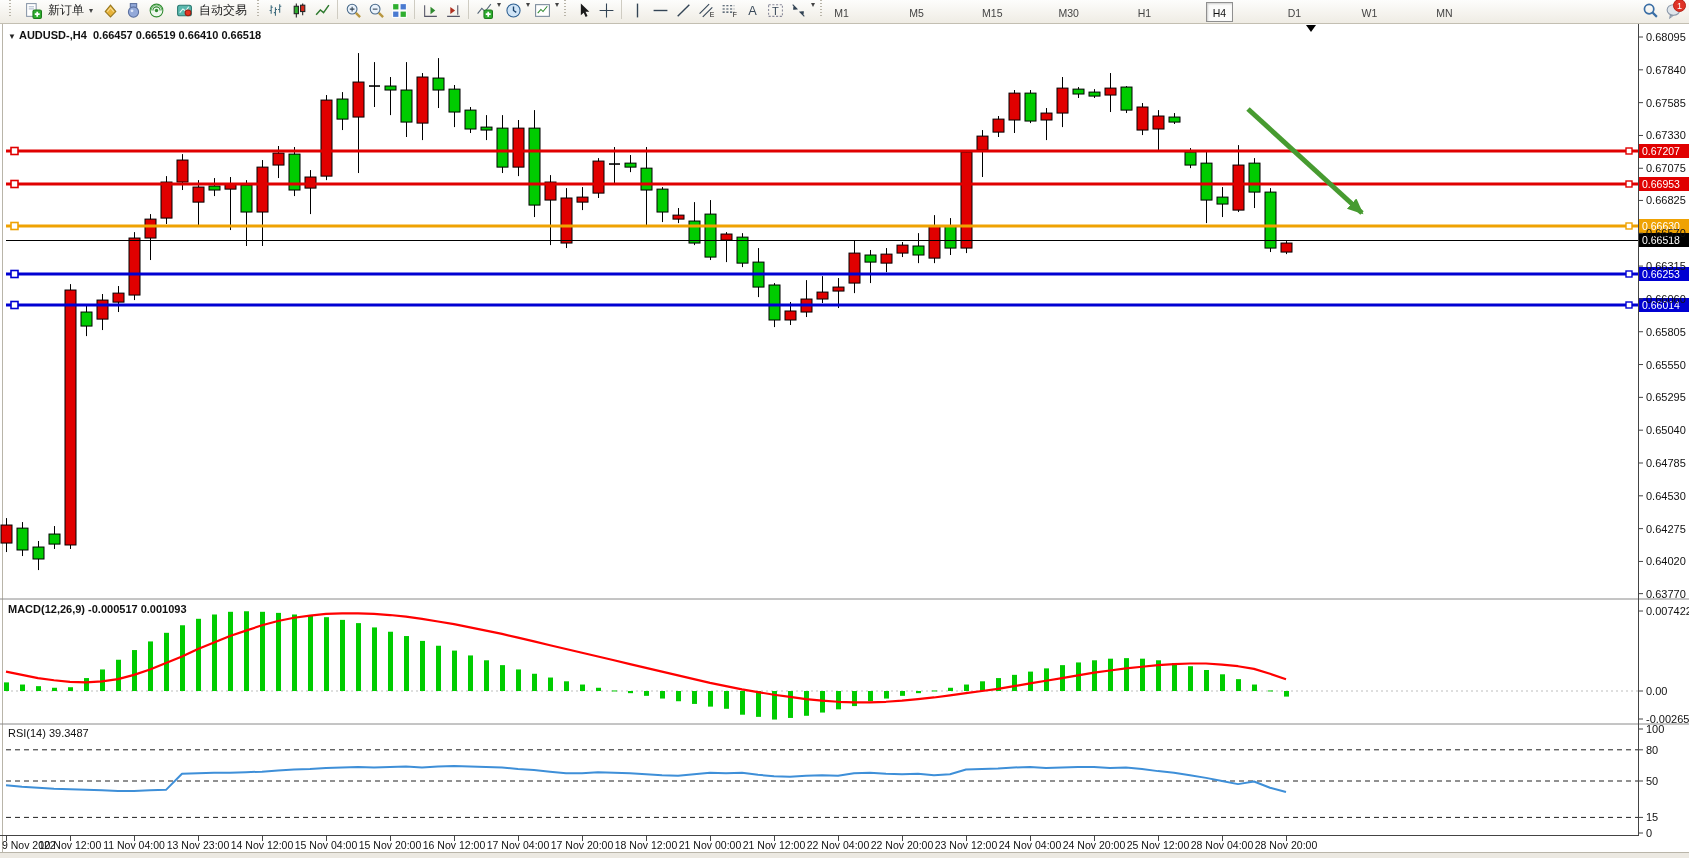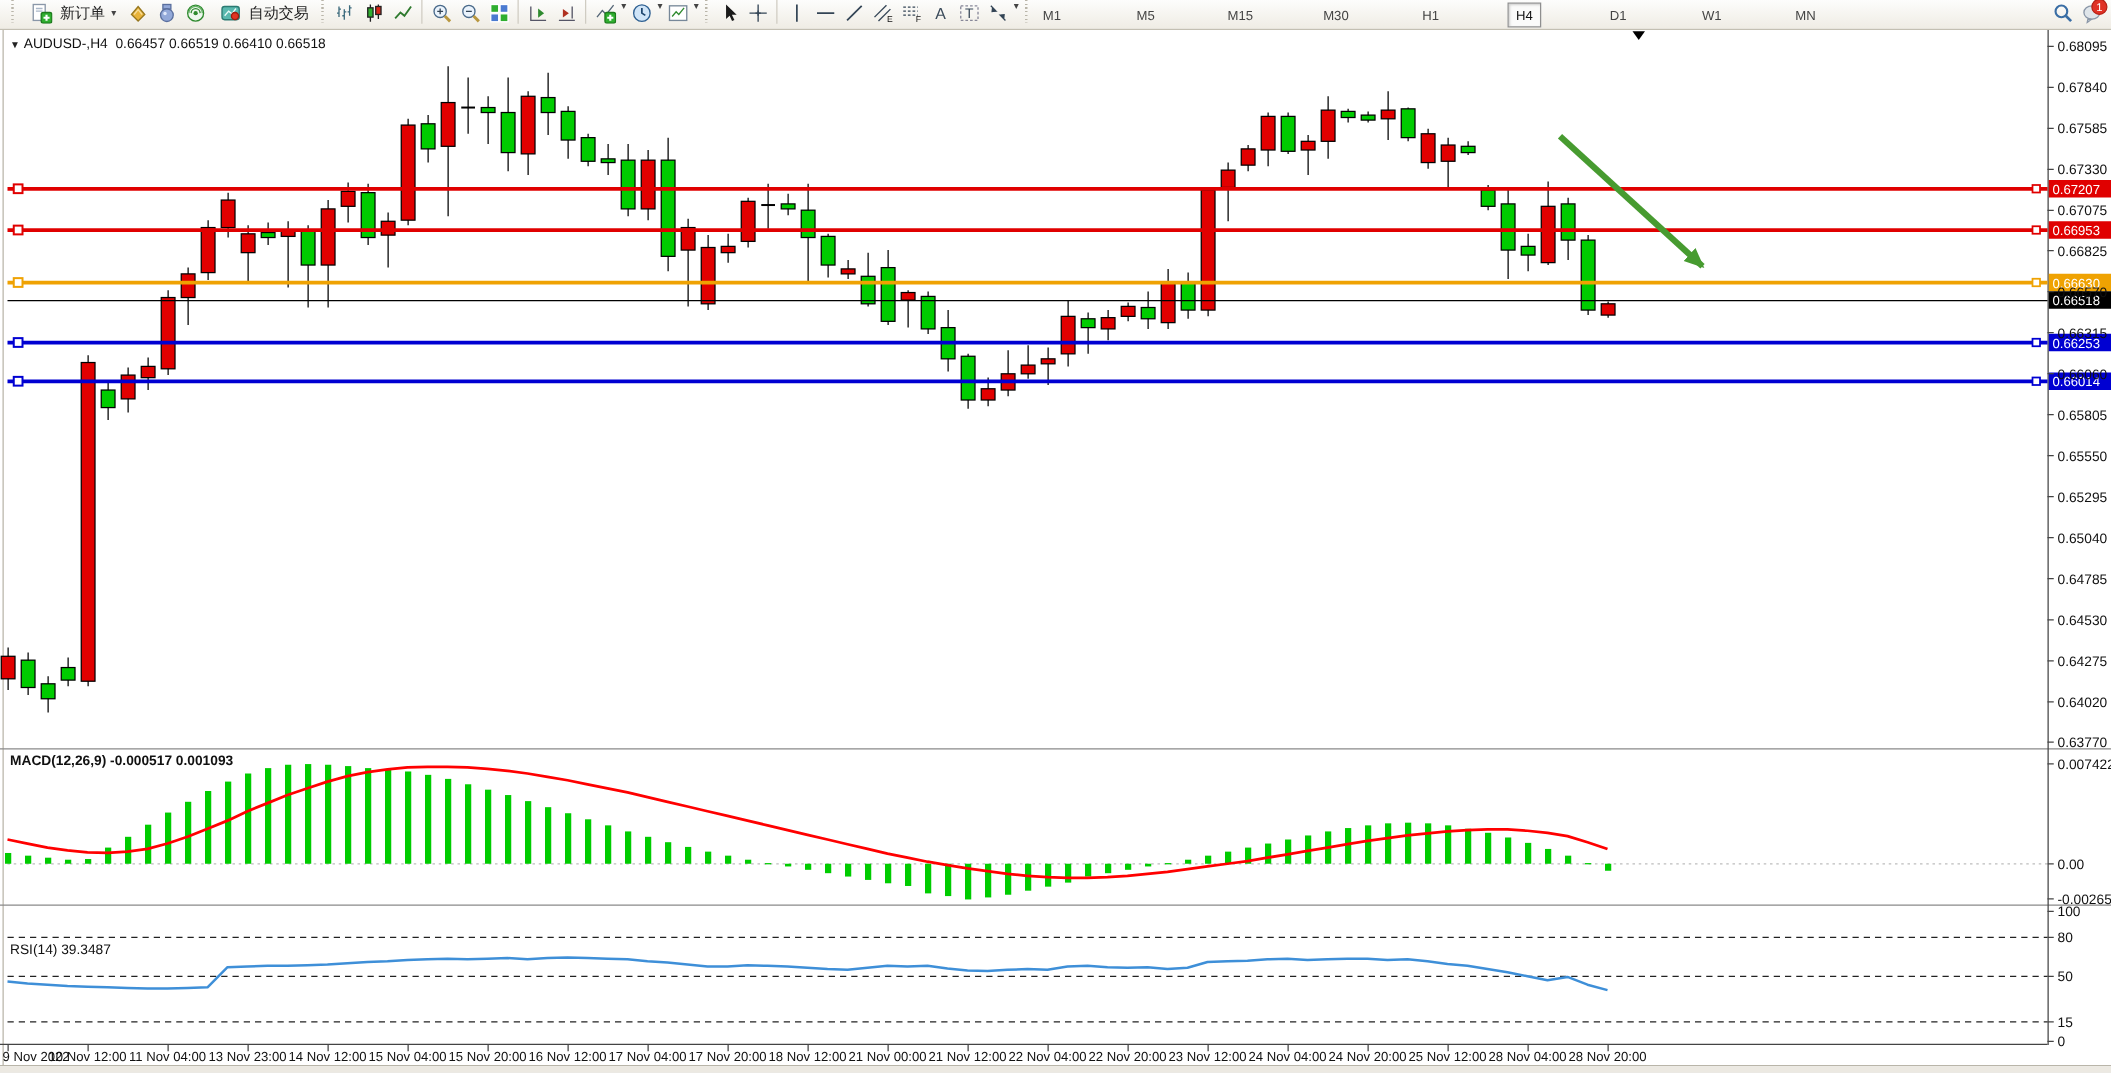--- a/index.html
+++ b/index.html
@@ -25,24 +25,24 @@
           line-height:20px; padding:0 3px; border:1px solid transparent; }
   .tf.active { background:#fbfbfa; border:1px solid #8f8f8f; box-shadow:inset 1px 1px 2px rgba(0,0,0,.18); color:#111; }
   .spacer { flex:1; }
   #notif { position:relative; }
   #badge { position:absolute; top:-2px; right:-3px; min-width:13px; height:13px; border-radius:7px;
            background:#e03226; color:#fff; font-size:9px; line-height:13px; text-align:center;
            border:1px solid #b42318; padding:0 2px; }
 
   
   .ovl { position:absolute; z-index:3; font-size:11px; color:#111; white-space:nowrap; }
-  #title { left:8px; top:29px; }
+  #title { left:8px; top:29px;font-weight:bold; }
   #title .tri { font-size:8px; color:#222; }
   #macd-label { left:8px; top:603px;font-weight:bold; }
-  #rsi-label  { left:8px; top:727px;margin-top:27px; }
+  #rsi-label  { left:8px; top:727px; }
   svg text { font-family:"Liberation Sans", sans-serif; }
   #plot { position:absolute; left:0; top:0; z-index:1; }
 </style>
 </head>
 <body>
 
 <div id="app">
 
   <div id="toolbar">
     <div class="grip"></div>

